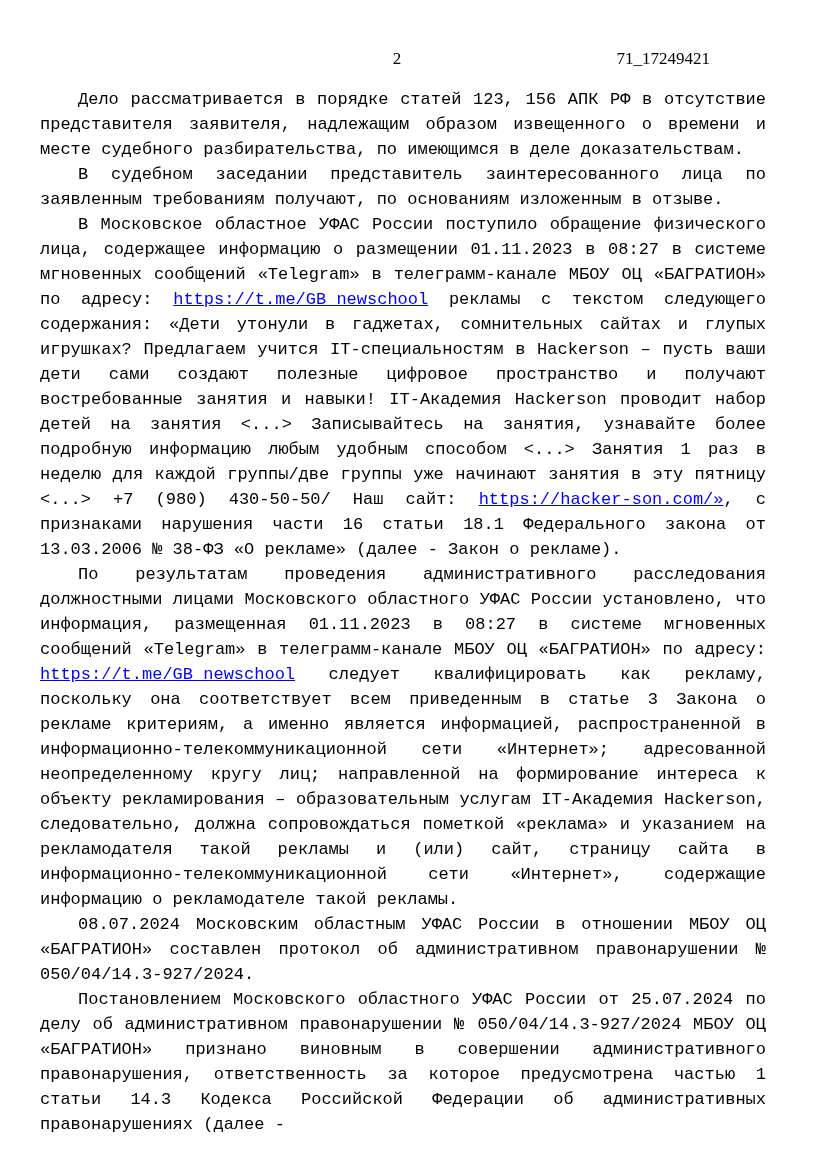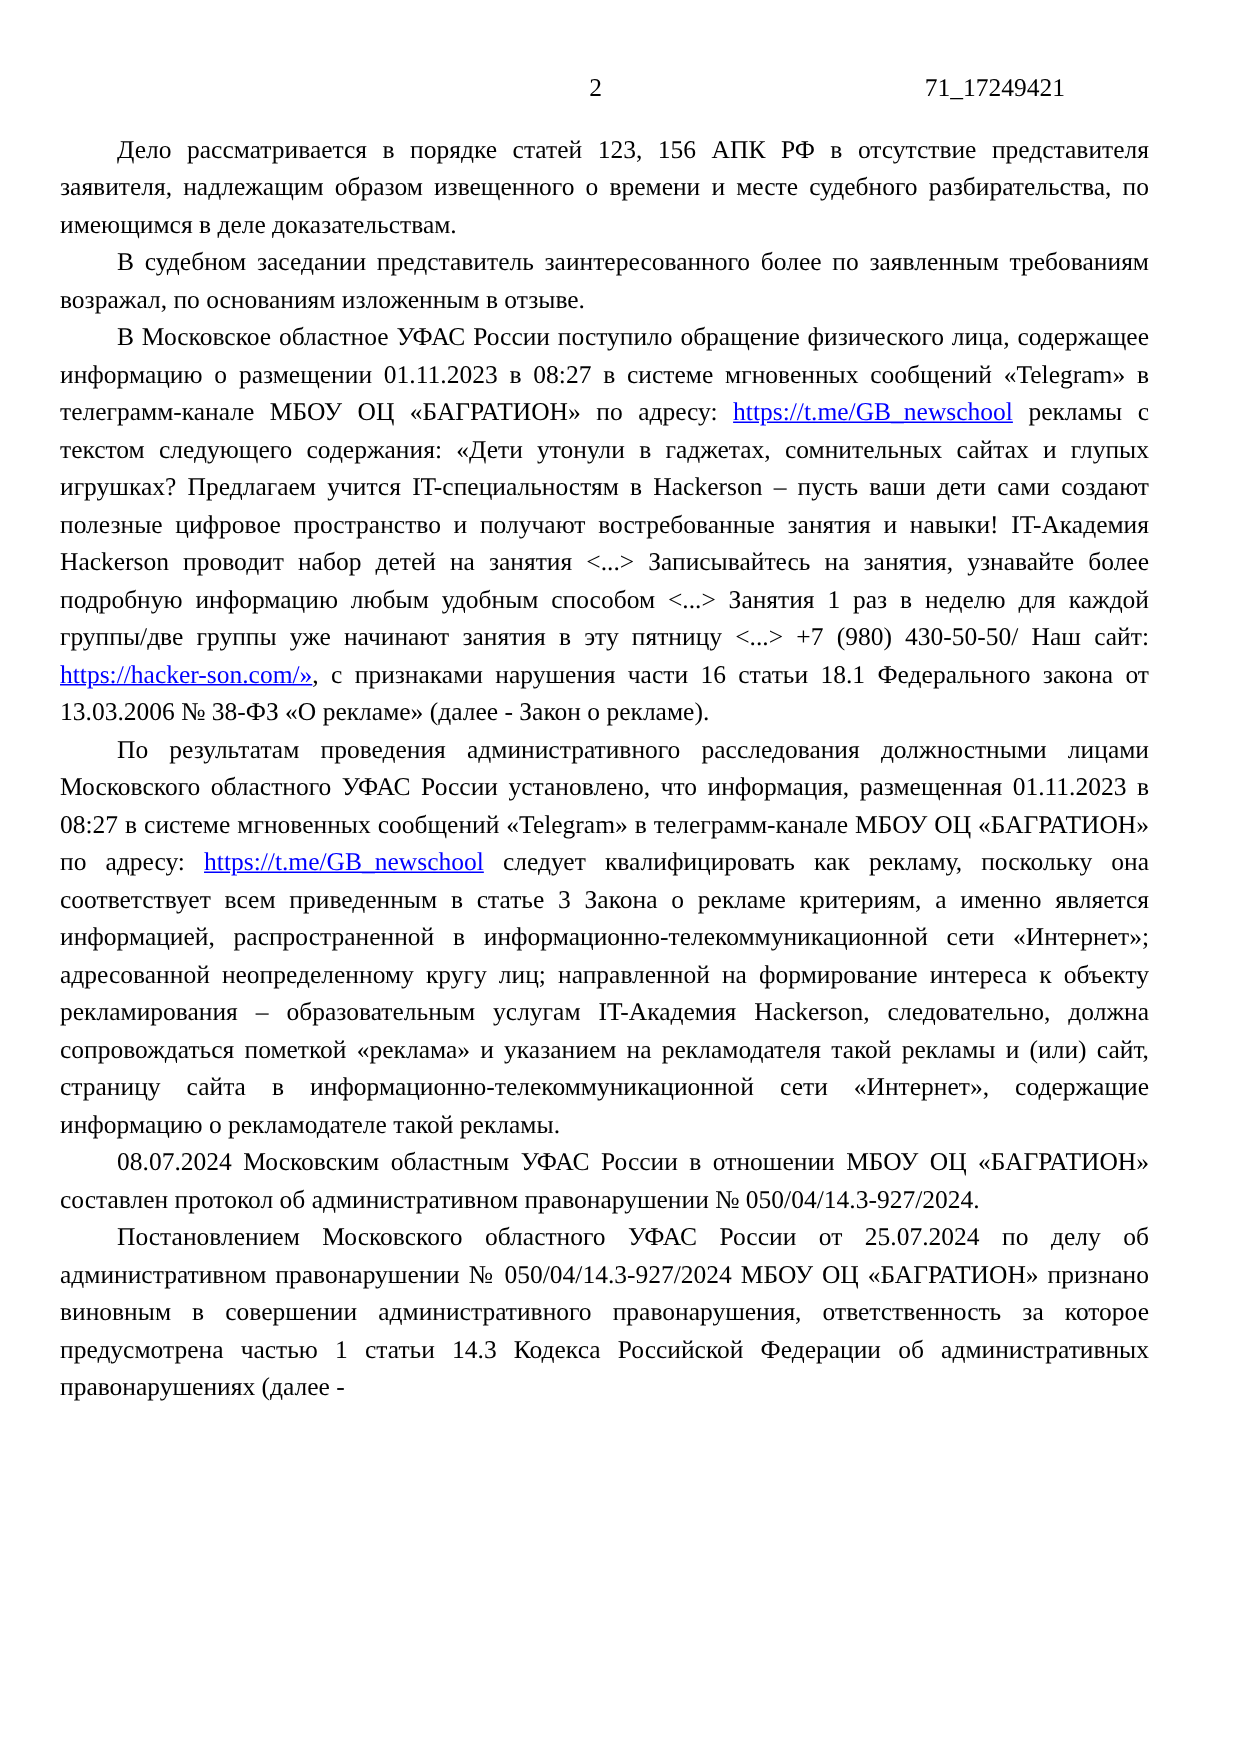--- a/index.html
+++ b/index.html
@@ -32,20 +32,21 @@
     position: absolute;
     right: 44px;
     top: 0;
     white-space: nowrap;
   }
   .content {
     margin: 16px 60px 0 40px;
     font-size: 17px;
     line-height: 25px;
     text-align: justify;
+    font-family: Liberation Mono, monospace;
   }
   .para {
     margin: 0;
     padding: 0;
     text-indent: 38px;
   }
   a.doclink {
     color: #0000ff;
     text-decoration: underline;
     cursor: pointer;
@@ -54,19 +55,19 @@
 </head>
 <body>
 
 <div class="page">
   <div class="header">
     <span class="page-number">2</span>
     <span class="doc-id">71_17249421</span>
   </div>
   <div class="content">
       <p class="para"><span>Дело рассматривается в порядке статей 123, 156 АПК РФ в отсутствие представителя заявителя, надлежащим образом извещенного о времени и месте судебного разбирательства, по имеющимся в деле доказательствам.</span></p>
-      <p class="para"><span>В судебном заседании представитель заинтересованного более по заявленным требованиям возражал, по основаниям изложенным в отзыве.</span></p>
+      <p class="para"><span>В судебном заседании представитель заинтересованного лица по заявленным требованиям получают, по основаниям изложенным в отзыве.</span></p>
       <p class="para"><span>В Московское областное УФАС России поступило обращение физического лица, содержащее информацию о размещении 01.11.2023 в 08:27 в системе мгновенных сообщений «Telegram» в телеграмм-канале МБОУ ОЦ «БАГРАТИОН» по адресу: </span><a class="doclink" href="#" style="color: rgb(0, 0, 255);">https://t.me/GB_newschool</a><span> рекламы с текстом следующего содержания: «Дети утонули в гаджетах, сомнительных сайтах и глупых игрушках? Предлагаем учится IT-специальностям в Hackerson – пусть ваши дети сами создают полезные цифровое пространство и получают востребованные занятия и навыки! IT-Академия Hackerson проводит набор детей на занятия &lt;...&gt; Записывайтесь на занятия, узнавайте более подробную информацию любым удобным способом &lt;...&gt; Занятия 1 раз в неделю для каждой группы/две группы уже начинают занятия в эту пятницу &lt;...&gt; +7 (980) 430-50-50/ Наш сайт: </span><a class="doclink" href="#" style="color: rgb(0, 0, 255);">https://hacker-son.com/»</a><span>, с признаками нарушения части 16 статьи 18.1 Федерального закона от 13.03.2006 № 38-ФЗ «О рекламе» (далее - Закон о рекламе).</span></p>
       <p class="para"><span>По результатам проведения административного расследования должностными лицами Московского областного УФАС России установлено, что информация, размещенная 01.11.2023 в 08:27 в системе мгновенных сообщений «Telegram» в телеграмм-канале МБОУ ОЦ «БАГРАТИОН» по адресу: </span><a class="doclink" href="#" style="color: rgb(0, 0, 255);">https://t.me/GB_newschool</a><span> следует квалифицировать как рекламу, поскольку она соответствует всем приведенным в статье 3 Закона о рекламе критериям, а именно является информацией, распространенной в информационно-телекоммуникационной сети «Интернет»; адресованной неопределенному кругу лиц; направленной на формирование интереса к объекту рекламирования – образовательным услугам IT-Академия Hackerson, следовательно, должна сопровождаться пометкой «реклама» и указанием на рекламодателя такой рекламы и (или) сайт, страницу сайта в информационно-телекоммуникационной сети «Интернет», содержащие информацию о рекламодателе такой рекламы.</span></p>
       <p class="para"><span>08.07.2024 Московским областным УФАС России в отношении МБОУ ОЦ «БАГРАТИОН» составлен протокол об административном правонарушении № 050/04/14.3-927/2024.</span></p>
       <p class="para"><span>Постановлением Московского областного УФАС России от 25.07.2024 по делу об административном правонарушении № 050/04/14.3-927/2024 МБОУ ОЦ «БАГРАТИОН» признано виновным в совершении административного правонарушения, ответственность за которое предусмотрена частью 1 статьи 14.3 Кодекса Российской Федерации об административных правонарушениях (далее -</span></p>
     </div>
 </div>
 
 </body></html>

